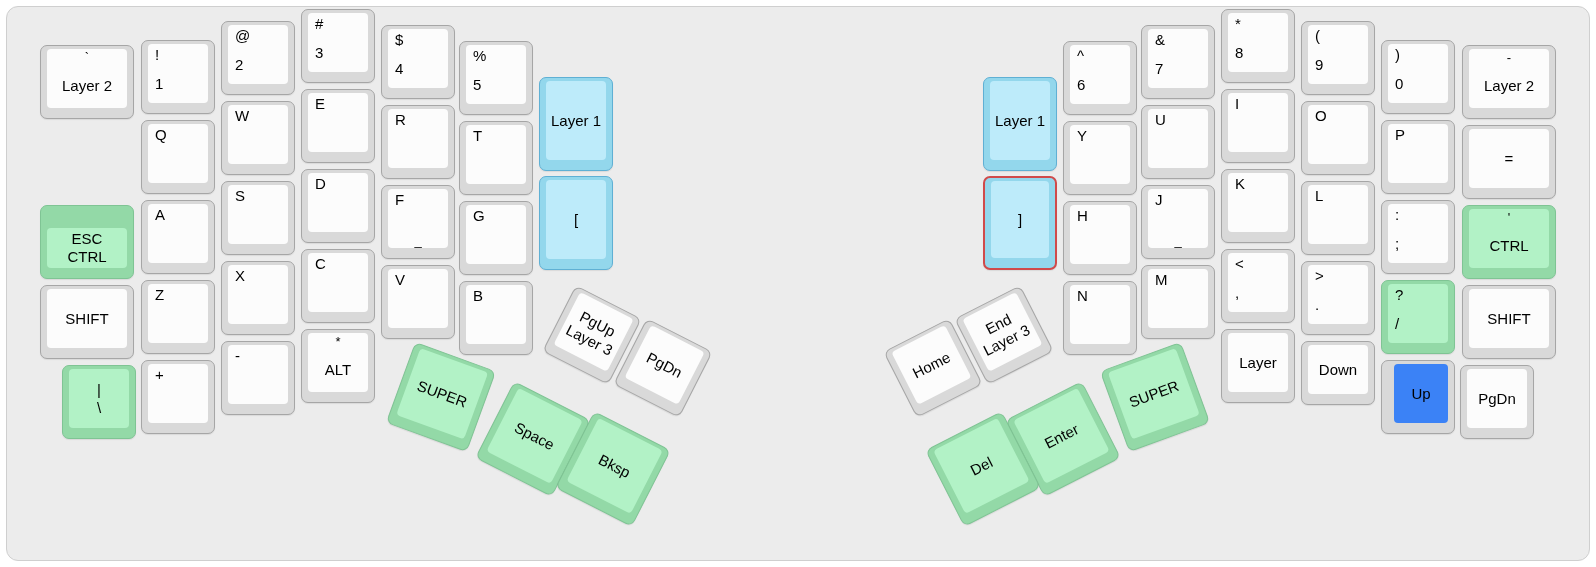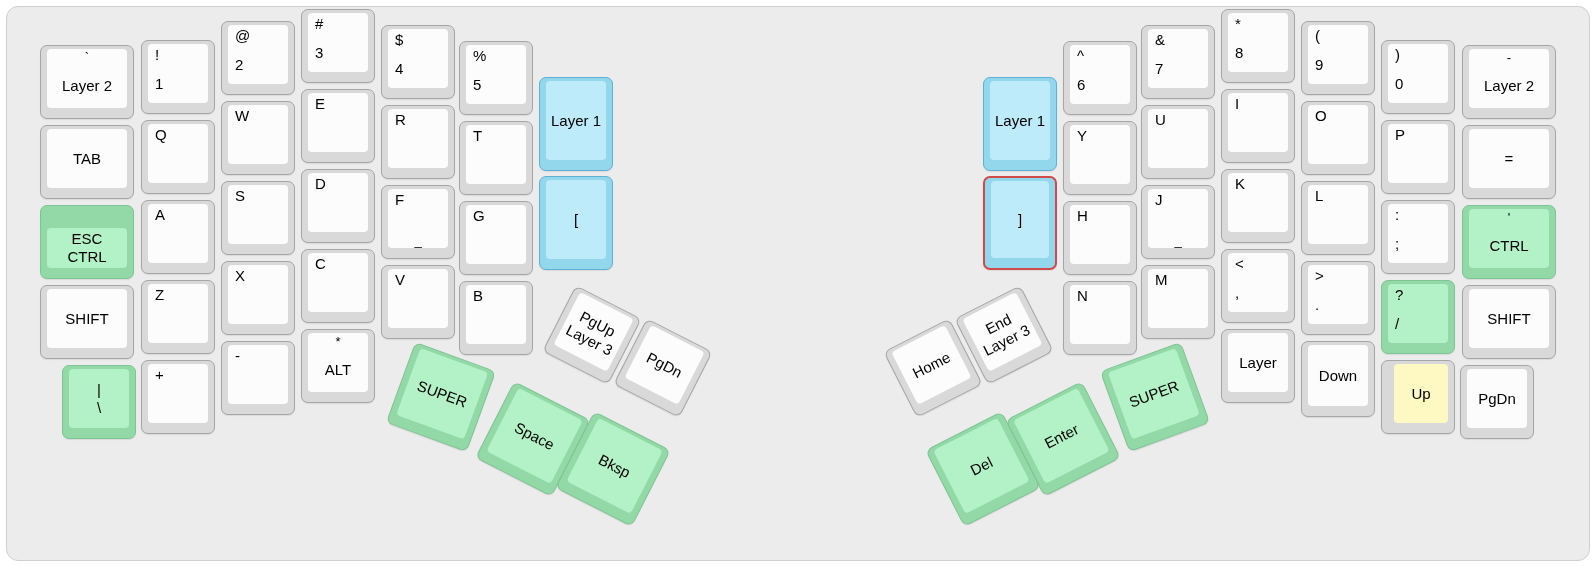--- a/index.html
+++ b/index.html
@@ -41,27 +41,20 @@
 <div class="panel" style="background: rgb(236, 236, 236); border-color: rgb(207, 207, 207);"></div>
 <div class="key-layer">
     <div class="key" style="left: 40px; top: 45px; width: 94px; height: 74px; background: rgb(217, 217, 217); border-color: rgb(166, 166, 166);">
       <div class="cap" style="background: rgb(252, 252, 252);">
         <div class="lbl tc">`</div>
         <div class="cm padded">
           <div>Layer 2</div>
         </div>
       </div>
     </div>
-    <div class="key" style="left: 40px; top: 125px; width: 94px; height: 74px; background: rgb(217, 217, 217); border-color: rgb(166, 166, 166);">
-      <div class="cap" style="background: rgb(252, 252, 252);">
-        <div class="cm">
-          <div>TAB</div>
-        </div>
-      </div>
-    </div>
     <div class="key" style="left: 40px; top: 205px; width: 94px; height: 74px; background: rgb(147, 217, 167); border-color: rgb(127, 196, 148);">
       <div class="cap" style="background: rgb(178, 242, 198); margin-top: 19px;">
         <div class="cm">
           <div>ESC</div>
           <div>CTRL</div>
         </div>
       </div>
     </div>
     <div class="key" style="left: 40px; top: 285px; width: 94px; height: 74px; background: rgb(217, 217, 217); border-color: rgb(166, 166, 166);">
       <div class="cap" style="background: rgb(252, 252, 252);">
@@ -353,21 +346,21 @@
       <div class="cap" style="background: rgb(252, 252, 252);">
         <div class="lbl lt">L</div>
       </div>
     </div>
     <div class="key" style="left: 1301px; top: 261px; width: 74px; height: 74px; background: rgb(217, 217, 217); border-color: rgb(166, 166, 166);">
       <div class="cap" style="background: rgb(252, 252, 252);">
         <div class="lbl lt">&gt;</div>
         <div class="lbl lm">.</div>
       </div>
     </div>
-    <div class="key" style="left: 1301px; top: 341px; width: 74px; height: 76px; background: rgb(217, 217, 217); border-color: rgb(166, 166, 166);">
+    <div class="key" style="left: 1301px; top: 341px; width: 74px; height: 64px; background: rgb(217, 217, 217); border-color: rgb(166, 166, 166);">
       <div class="cap" style="background: rgb(252, 252, 252);">
         <div class="cm">
           <div>Down</div>
         </div>
       </div>
     </div>
     <div class="key" style="left: 1381px; top: 40px; width: 74px; height: 74px; background: rgb(217, 217, 217); border-color: rgb(166, 166, 166);">
       <div class="cap" style="background: rgb(252, 252, 252);">
         <div class="lbl lt">)</div>
         <div class="lbl lm">0</div>
@@ -384,21 +377,21 @@
         <div class="lbl lm">;</div>
       </div>
     </div>
     <div class="key" style="left: 1381px; top: 280px; width: 74px; height: 74px; background: rgb(147, 217, 167); border-color: rgb(127, 196, 148);">
       <div class="cap" style="background: rgb(178, 242, 198);">
         <div class="lbl lt">?</div>
         <div class="lbl lm">/</div>
       </div>
     </div>
     <div class="key" style="left: 1381px; top: 360px; width: 74px; height: 74px; background: rgb(217, 217, 217); border-color: rgb(166, 166, 166);">
-      <div class="cap" style="background: #fef9c3; margin-left: 6px;">
+      <div class="cap" style="background: #3b82f6; margin-left: 6px;">
         <div class="cm">
           <div>Up</div>
         </div>
       </div>
     </div>
     <div class="key" style="left: 1462px; top: 45px; width: 94px; height: 74px; background: rgb(217, 217, 217); border-color: rgb(166, 166, 166);">
       <div class="cap" style="background: rgb(252, 252, 252);">
         <div class="lbl tc">-</div>
         <div class="cm padded">
           <div>Layer 2</div>

